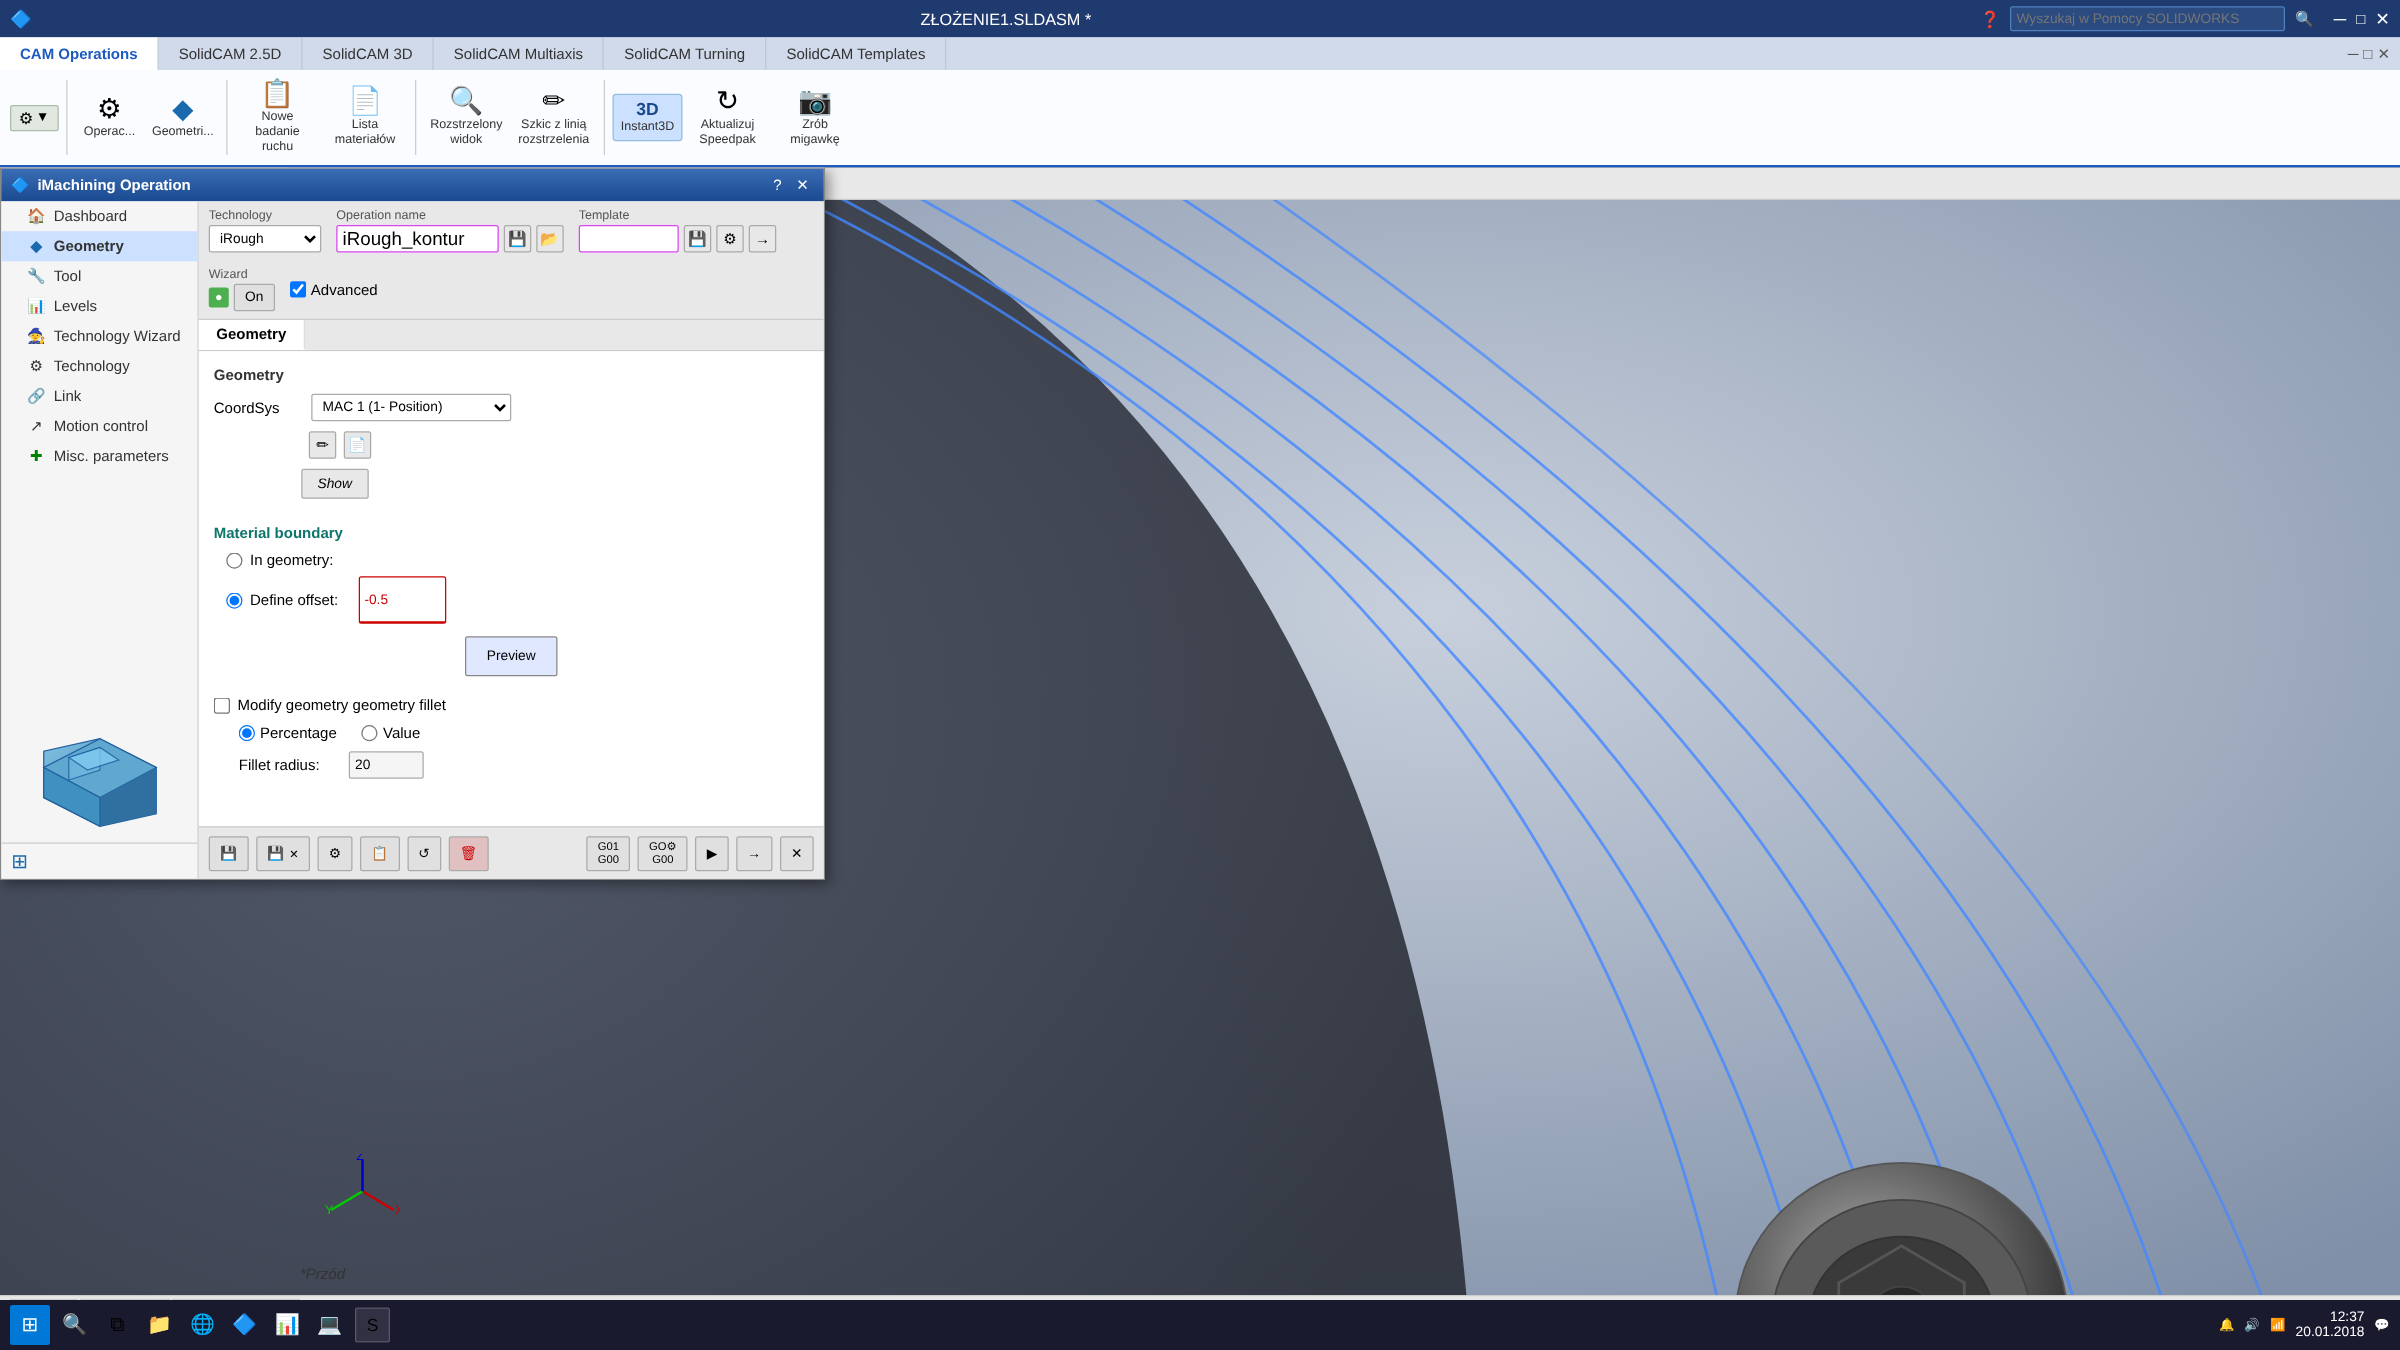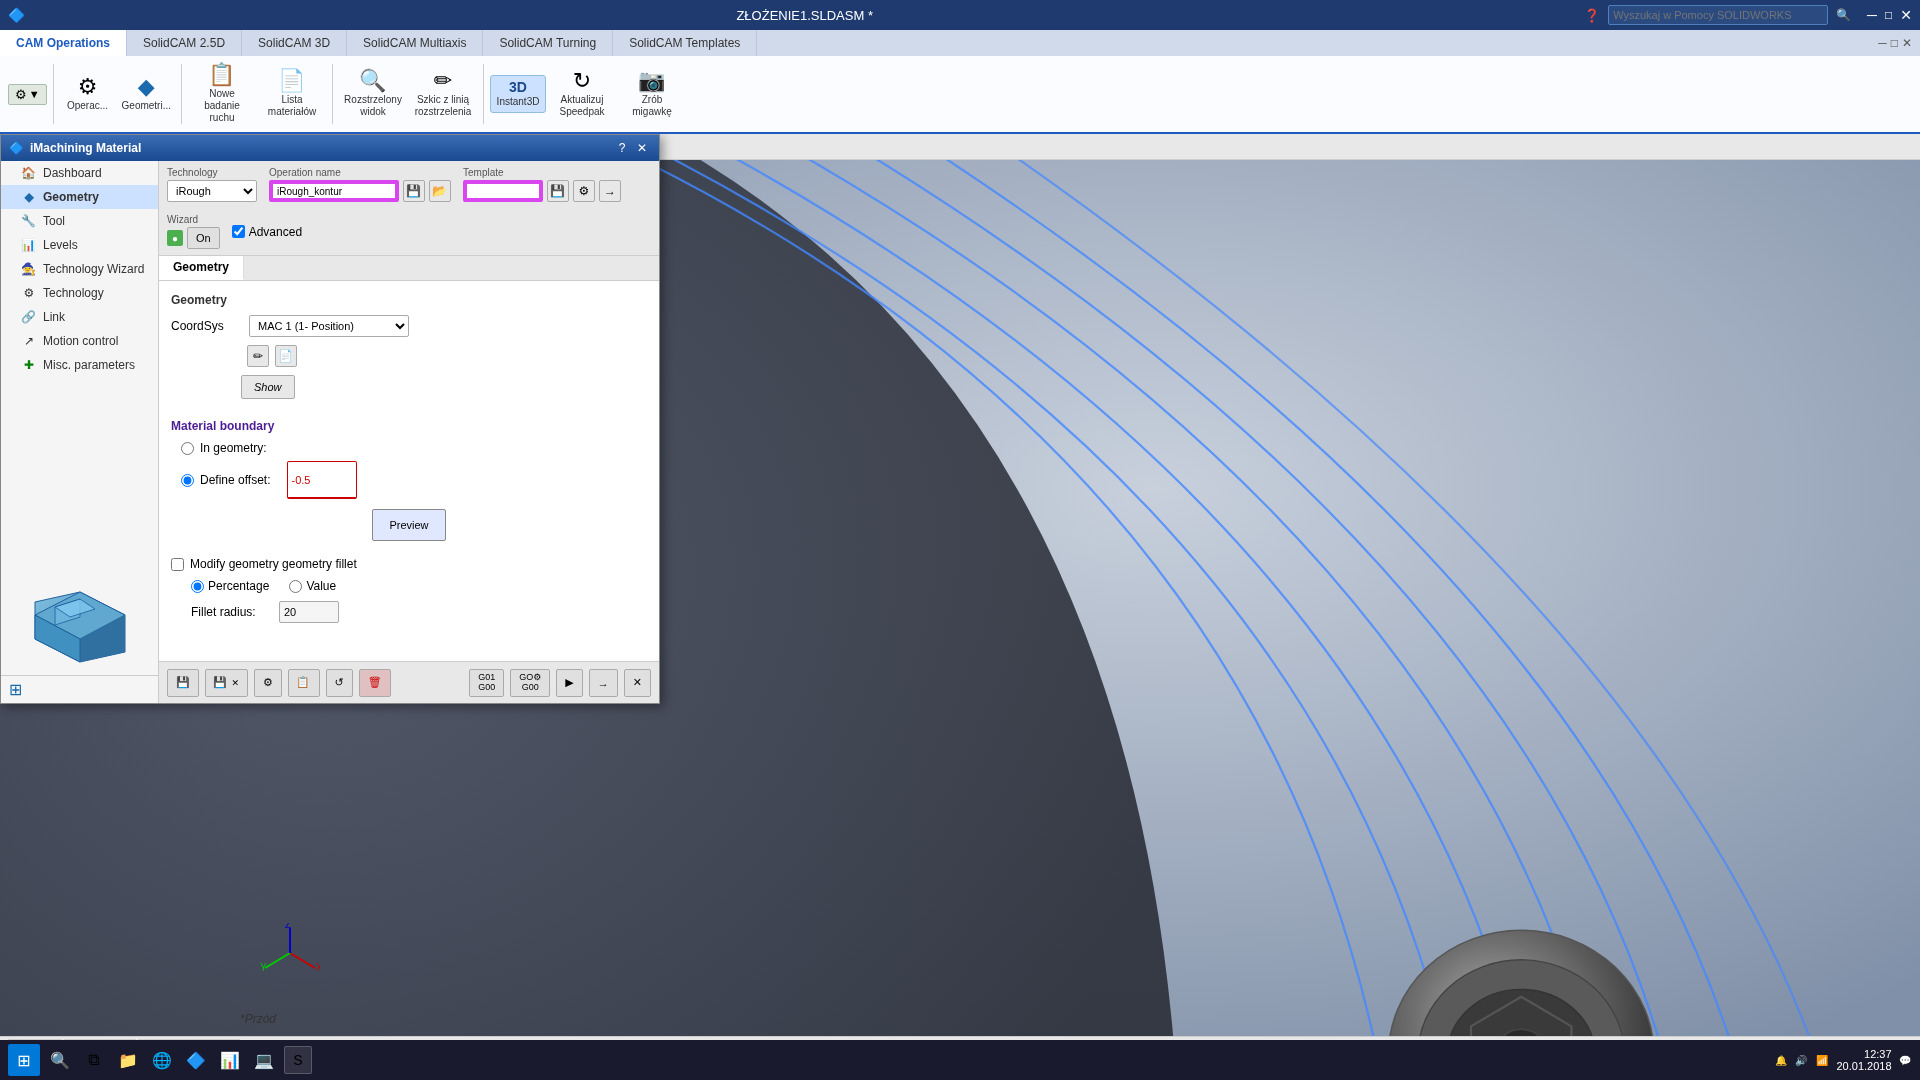--- a/index.html
+++ b/index.html
@@ -22,21 +22,21 @@
     .cam-sidebar-preview { margin-top: auto; padding: 8px; display: flex; justify-content: center; }
 
     
     .cam-content { flex: 1; display: flex; flex-direction: column; }
 
     
     .cam-header { background: #e8e8e8; border-bottom: 1px solid #ccc; padding: 6px 8px; display: flex; align-items: center; gap: 12px; flex-wrap: wrap; }
     .field-group { display: flex; flex-direction: column; gap: 2px; }
     .field-label { font-size: 10px; color: #555; }
     .field-select { height: 22px; border: 1px solid #aaa; background: white; font-size: 11px; padding: 0 4px; border-radius: 2px; }
-    .field-input { height: 22px; border: 4px solid #d946ef; background: white; font-size: 10px; padding: 0 4px; border-radius: 2px; width: 130px; }
+    .field-input { height: 22px; border: 1px solid #d946ef; background: white; font-size: 15px; padding: 0 4px; border-radius: 2px; width: 130px; }
     .small-btn { height: 22px; width: 22px; border: 1px solid #aaa; background: #e8e8e8; cursor: pointer; display: flex; align-items: center; justify-content: center; font-size: 12px; border-radius: 2px; }
     .wizard-btn { height: 22px; padding: 0 8px; border: 1px solid #aaa; background: #e0e0e0; cursor: pointer; font-size: 11px; border-radius: 2px; display: flex; align-items: center; gap: 4px; }
     .advanced-cb { display: flex; align-items: center; gap: 4px; font-size: 12px; }
 
     
     .cam-tabs { display: flex; border-bottom: 1px solid #ccc; background: #e8e8e8; }
     .cam-tab { padding: 4px 14px; cursor: pointer; font-size: 12px; border-right: 1px solid #ddd; }
     .cam-tab.active { background: white; border-bottom: 2px solid white; font-weight: bold; }
 
     
@@ -48,21 +48,21 @@
     .coords-select { height: 22px; border: 1px solid #aaa; background: white; font-size: 11px; padding: 0 4px; border-radius: 2px; width: 160px; }
 
     .icon-row { display: flex; align-items: center; gap: 6px; margin-bottom: 8px; }
     .icon-btn { width: 22px; height: 22px; border: 1px solid #aaa; background: #e8e8e8; cursor: pointer; display: flex; align-items: center; justify-content: center; font-size: 12px; border-radius: 2px; }
 
     .kontur-row { display: flex; align-items: center; gap: 6px; margin-bottom: 12px; }
     .kontur-select { height: 22px; border: 1px solid #aaa; background: white; font-size: 11px; padding: 0 4px; border-radius: 2px; width: 100px; }
     .show-btn { height: 24px; padding: 0 12px; border: 1px solid #aaa; background: #e8e8e8; cursor: pointer; font-size: 11px; border-radius: 2px; margin-bottom: 12px; font-style: italic; }
 
     .mat-boundary { margin-top: 8px; }
-    .mat-title { font-size: 12px; font-weight: bold; margin-bottom: 8px; color: #4c1d95; }
+    .mat-title { font-size: 12px; font-weight: bold; margin-bottom: 8px; color: #0f766e; }
     .radio-row { display: flex; align-items: center; gap: 6px; margin-bottom: 6px; }
     .radio-row label { font-size: 12px; }
     .offset-input { height: 38px; width: 70px; border: 1px solid #cc0000; background: white; font-size: 11px; padding: 0 4px; border-radius: 2px; color: #cc0000; border-bottom: 2px solid #cc0000; }
     .preview-btn { height: 32px; padding: 0 16px; border: 1px solid #888; background: #e0e8ff; cursor: pointer; font-size: 11px; border-radius: 2px; display: block; margin: 10px auto; }
 
     .checkbox-row { display: flex; align-items: center; gap: 6px; margin-top: 16px; margin-bottom: 8px; }
     .checkbox-row label { font-size: 12px; }
     .radio-group { display: flex; gap: 20px; margin-bottom: 8px; }
     .fillet-row { display: flex; align-items: center; gap: 8px; margin-top: 4px; }
     .fillet-label { font-size: 12px; width: 80px; }
@@ -254,21 +254,21 @@
             <text x="25" y="5" font-size="10" fill="#0000cc">Z</text>
           </svg>
         </div>
       </div>
     </div>
 
     <div class="cam-dialog" style="position:absolute; top:0; left:0; width:660px; height:570px; z-index:100;">
 
       <div class="cam-dialog-title">
         <span style="margin-right:6px; font-size:12px;">🔷</span>
-        <span class="cam-dialog-title-text">iMachining Material</span>
+        <span class="cam-dialog-title-text">iMachining Operation</span>
         <div class="cam-dialog-controls">
           <button class="cam-ctrl-btn">?</button>
           <button class="cam-ctrl-btn">✕</button>
         </div>
       </div>
 
       <div class="cam-dialog-body">
 
         <div class="cam-sidebar">
           <div class="cam-sidebar-item">

